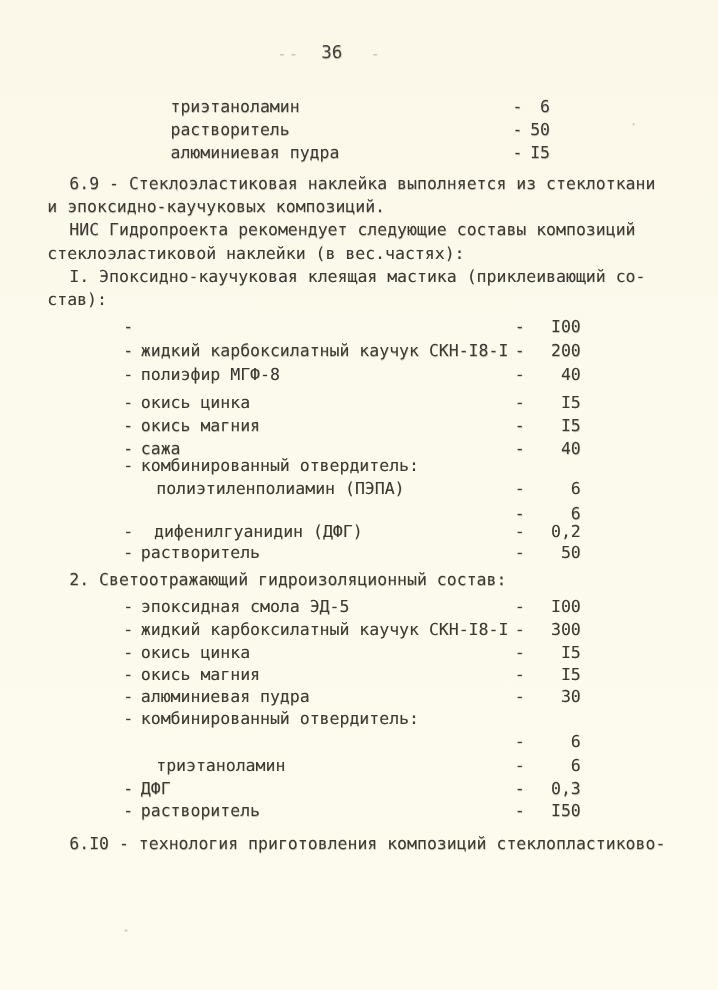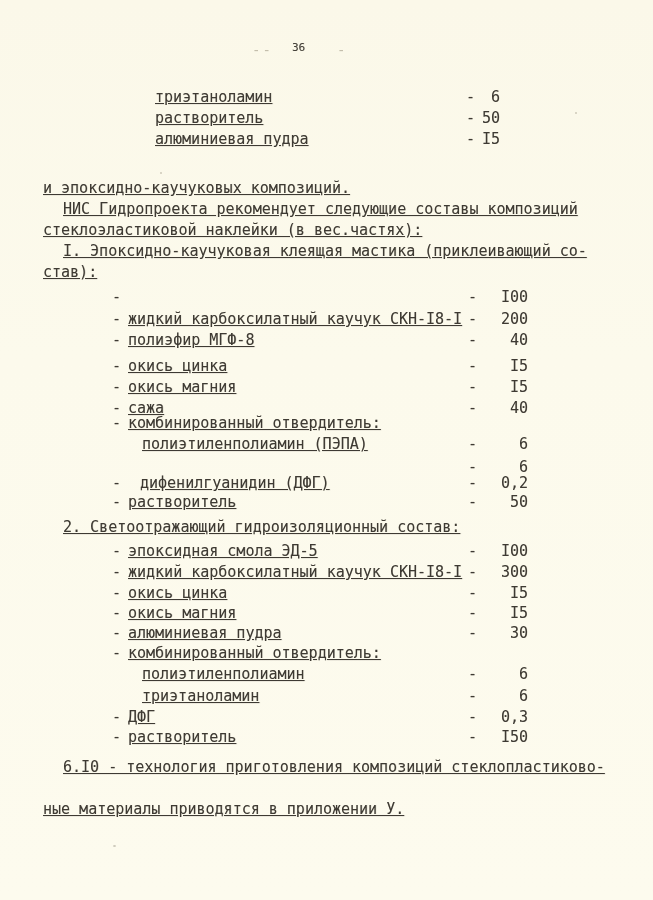--- a/index.html
+++ b/index.html
@@ -9,34 +9,34 @@
     font-family:"DejaVu Sans Mono","Liberation Mono",monospace;
   }
   .page{
     position:relative;width:653px;height:900px;overflow:hidden;
     background:linear-gradient(180deg,#fbf8e9 0%,#fcfaec 40%,#fdfbee 100%);
     color:#3e3a33;
     font-size:15px;line-height:20px;
     text-shadow:0.3px 0.3px 0 rgba(62,58,51,0.30);
   }
   .line{position:absolute;left:0;width:653px;height:21px;white-space:nowrap;}
-  .lbl{position:absolute;top:0;text-decoration:underline;}
+  .lbl{position:absolute;top:0;}
   .bul{position:absolute;left:112px;top:0;}
   .lx-a{left:155px}
   .lx-b{left:128px}
   .lx-c{left:142px}
   .lx-d{left:140px}
   .px-i{left:63px}
   .px-m{left:43px}
   .dsh{position:absolute;left:468px;top:0;}
   .dx-a{left:466px}
   .val{position:absolute;top:0;text-align:right;}
   .vx-a{left:440px;width:60px}
   .vx-b{left:452px;width:76px}
-  .pageno-num{position:absolute;left:292px;top:0;font-size:11px;color:#45413a;}
+  .pageno-num{position:absolute;left:292px;top:0;font-size:16px;color:#45413a;}
   .pageno-dash{position:absolute;top:2px;color:#c4beac;letter-spacing:2px;text-shadow:none;font-size:14px;}
   .pd-l{left:252px}
   .pd-r{left:337px}
   .speck{position:absolute;border-radius:50%;background:rgba(120,112,95,0.35);}
 </style>
 </head>
 <body>
 
 <div class="page">
 
@@ -55,20 +55,23 @@
     <span class="lbl lx-a">растворитель</span>
     <span class="dsh dx-a">-</span>
     <span class="val vx-a">50</span>
   </div>
   <div class="line" style="top:129px">
     <span class="lbl lx-a">алюминиевая пудра</span>
     <span class="dsh dx-a">-</span>
     <span class="val vx-a">I5</span>
   </div>
 
+  <div class="line" style="top:157px">
+    <span class="lbl px-i">6.9 - Стеклоэластиковая наклейка выполняется из стеклоткани</span>
+  </div>
   <div class="line" style="top:199px">
     <span class="lbl px-i">НИС Гидропроекта рекомендует следующие составы композиций</span>
   </div>
 
   <div class="line" style="top:178px">
     <span class="lbl px-m">и эпоксидно-каучуковых композиций.</span>
   </div>
   <div class="line" style="top:241px">
     <span class="lbl px-i">I. Эпоксидно-каучуковая клеящая мастика (приклеивающий со-</span>
   </div>
@@ -173,21 +176,20 @@
     <span class="bul">-</span>
     <span class="lbl lx-b">алюминиевая пудра</span>
     <span class="dsh">-</span>
     <span class="val vx-b">30</span>
   </div>
   <div class="line" style="top:643px">
     <span class="bul">-</span>
     <span class="lbl lx-b">комбинированный отвердитель:</span>
   </div>
   <div class="line" style="top:664px">
-    <span class="lbl lx-c">полиэтиленполиамин</span>
     <span class="dsh">-</span>
     <span class="val vx-b">6</span>
   </div>
   <div class="line" style="top:686px">
     <span class="lbl lx-c">триэтаноламин</span>
     <span class="dsh">-</span>
     <span class="val vx-b">6</span>
   </div>
   <div class="line" style="top:707px">
     <span class="bul">-</span>
@@ -197,22 +199,19 @@
   </div>
   <div class="line" style="top:727px">
     <span class="bul">-</span>
     <span class="lbl lx-b">растворитель</span>
     <span class="dsh">-</span>
     <span class="val vx-b">I50</span>
   </div>
 
   <div class="line" style="top:757px">
     <span class="lbl px-i">6.I0 - технология приготовления композиций стеклопластиково-</span>
-  </div>
-  <div class="line" style="top:799px">
-    <span class="lbl px-m">ные материалы приводятся в приложении У.</span>
   </div>
 
   <span class="speck" style="left:160px;top:172px;width:2px;height:2px;"></span>
   <span class="speck" style="left:113px;top:845px;width:3px;height:2px;"></span>
   <span class="speck" style="left:575px;top:112px;width:2px;height:2px;"></span>
 
 </div>
 
 </body></html>

